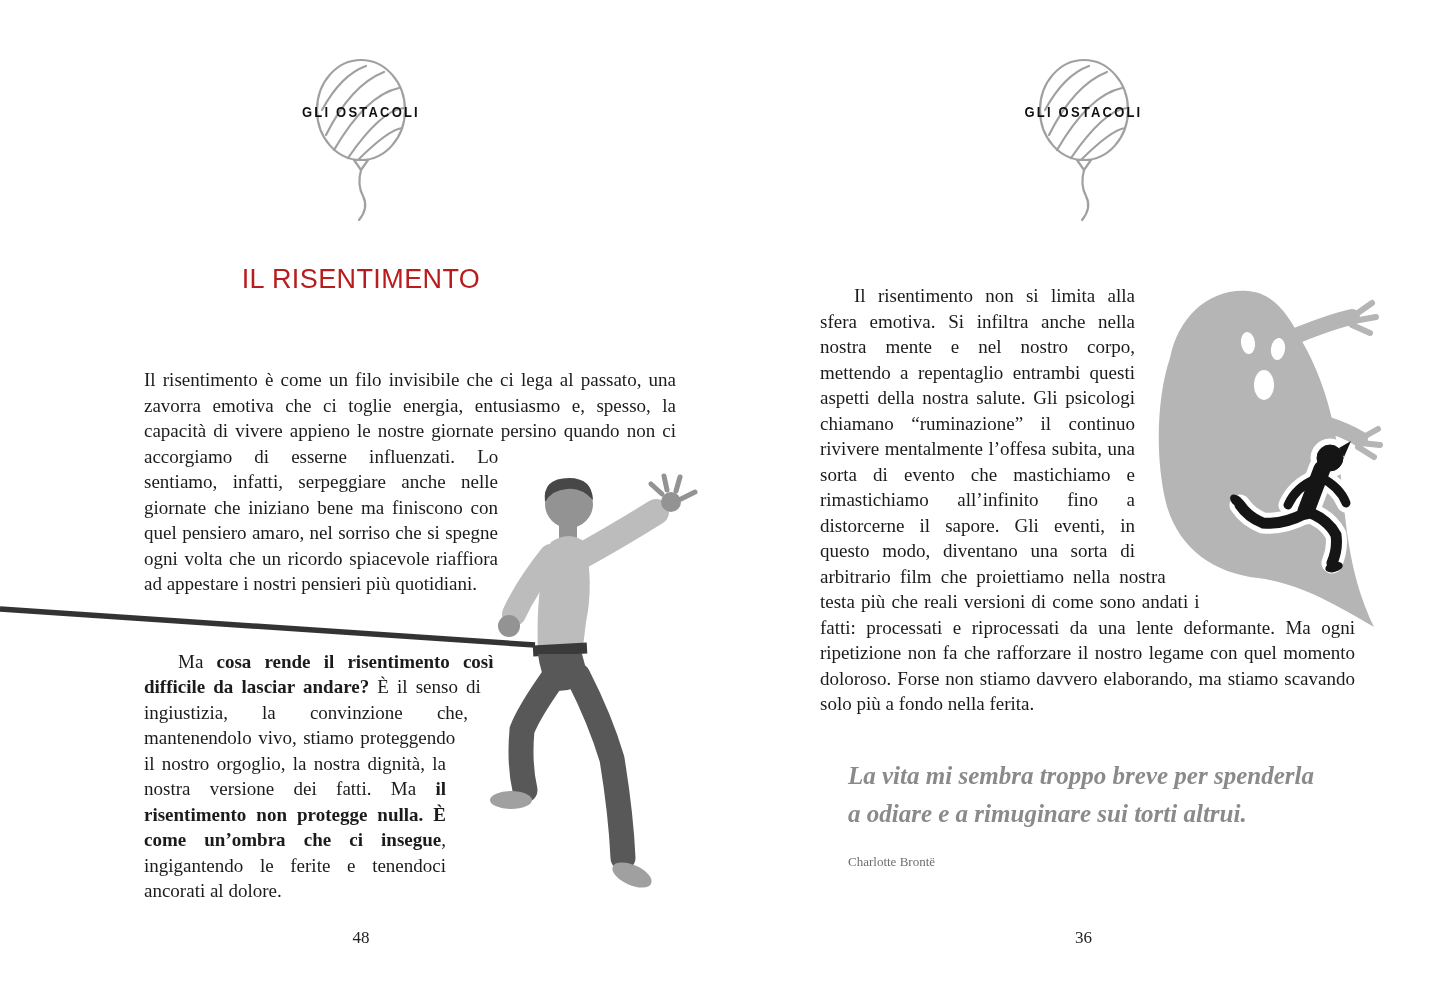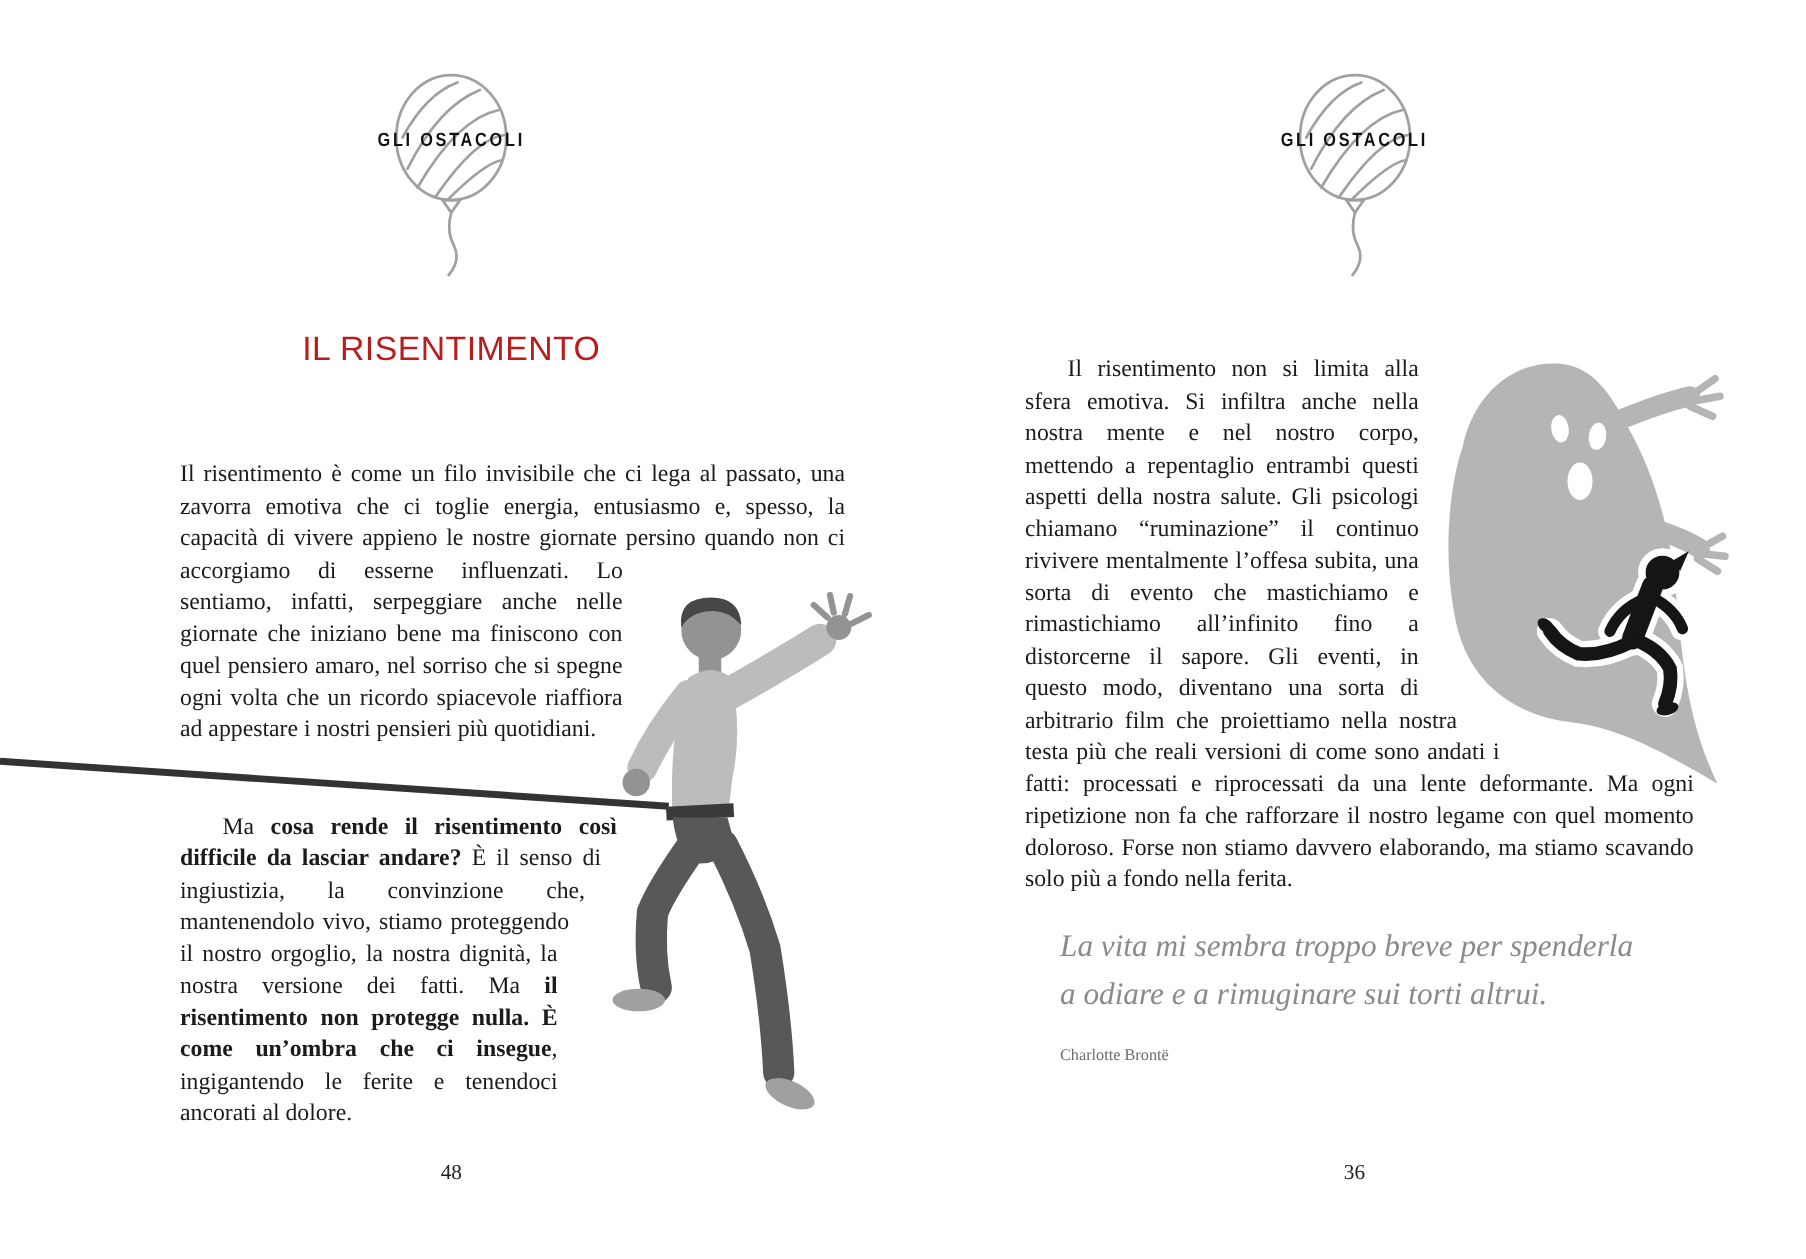--- a/index.html
+++ b/index.html
@@ -51,21 +51,21 @@
     float:right;width:220px;height:330px;position:relative;
     shape-outside:polygon(0 0,100% 0,100% 100%,110px 100%,0 75%);
     shape-margin:8px;
   }
   .ghost-float svg{position:absolute;left:-27px;top:-10px;overflow:visible;}
 
   
   #rope-svg{position:absolute;left:0;top:595px;width:722px;height:80px;}
 
   
-  .quote-block{margin-top:22px;padding-left:28px;}
+  .quote-block{margin-top:40px;padding-left:28px;font-weight:bold;}
   .quote-line{
     display:block;white-space:nowrap;font-style:italic;font-size:25px;
     line-height:38px;color:#8a8a8a;
   }
   .quote-attribution{
     margin-top:16px;padding-left:28px;font-size:13px;color:#6e6e6e;
   }
 
   .page-number{
     position:absolute;top:928px;left:0;width:100%;text-align:center;

